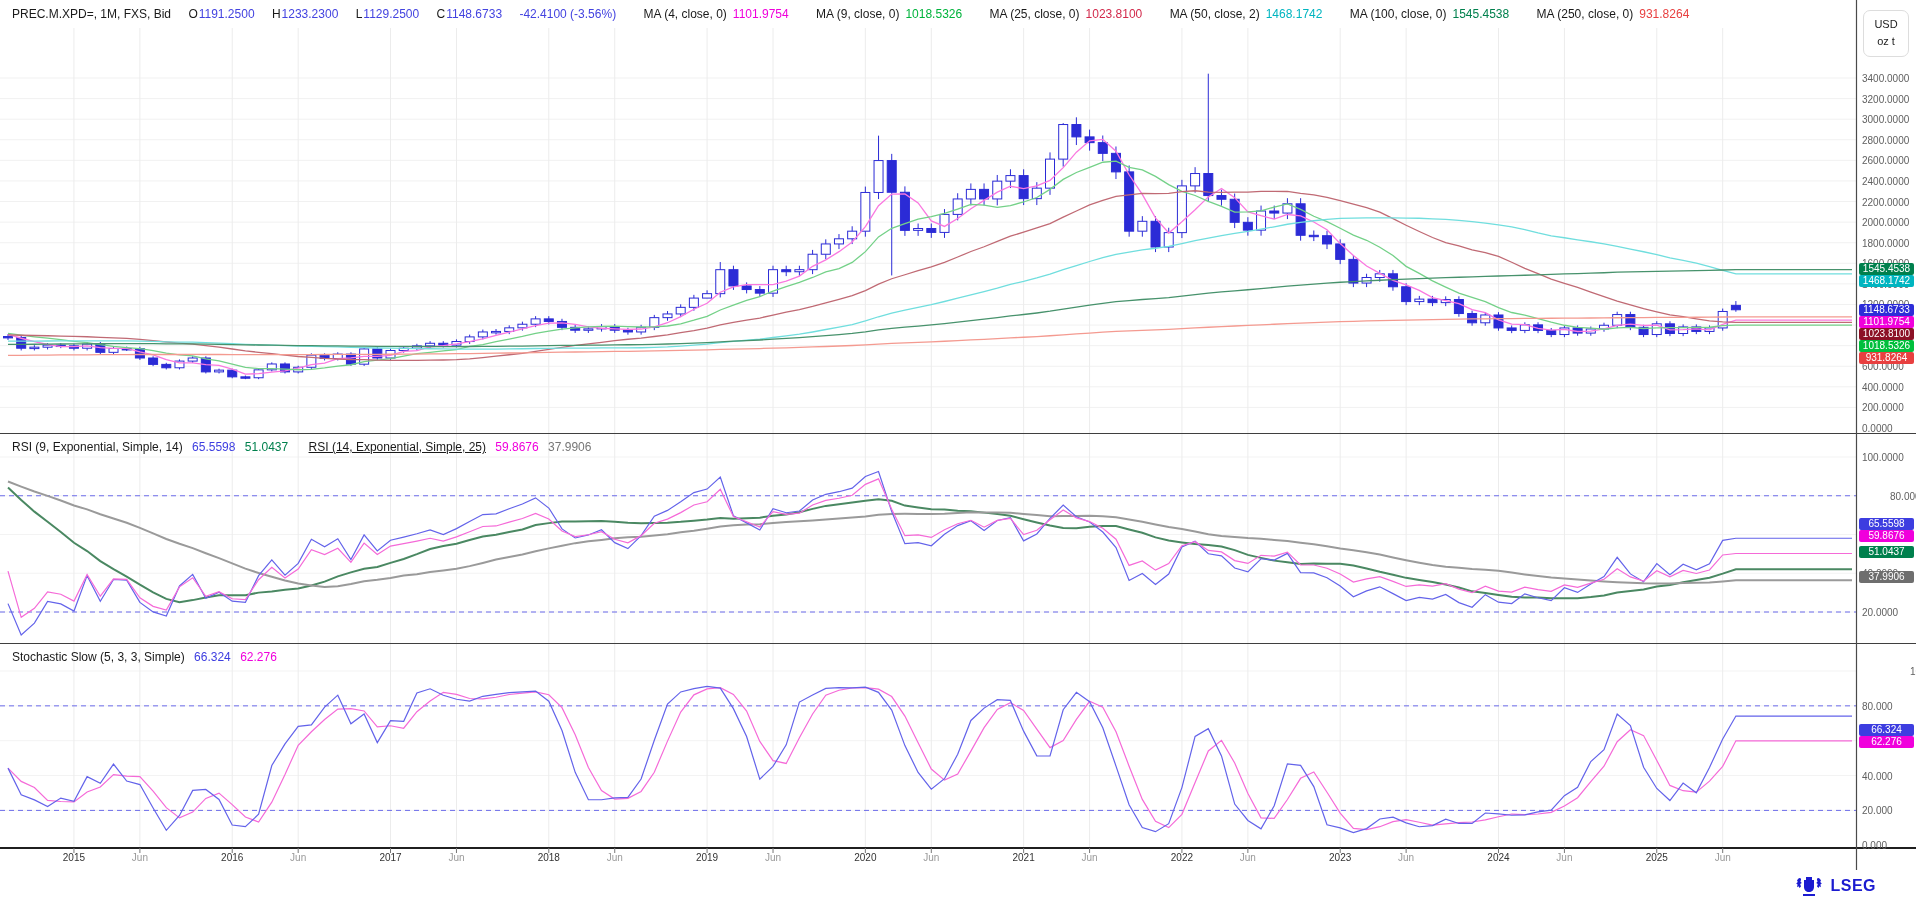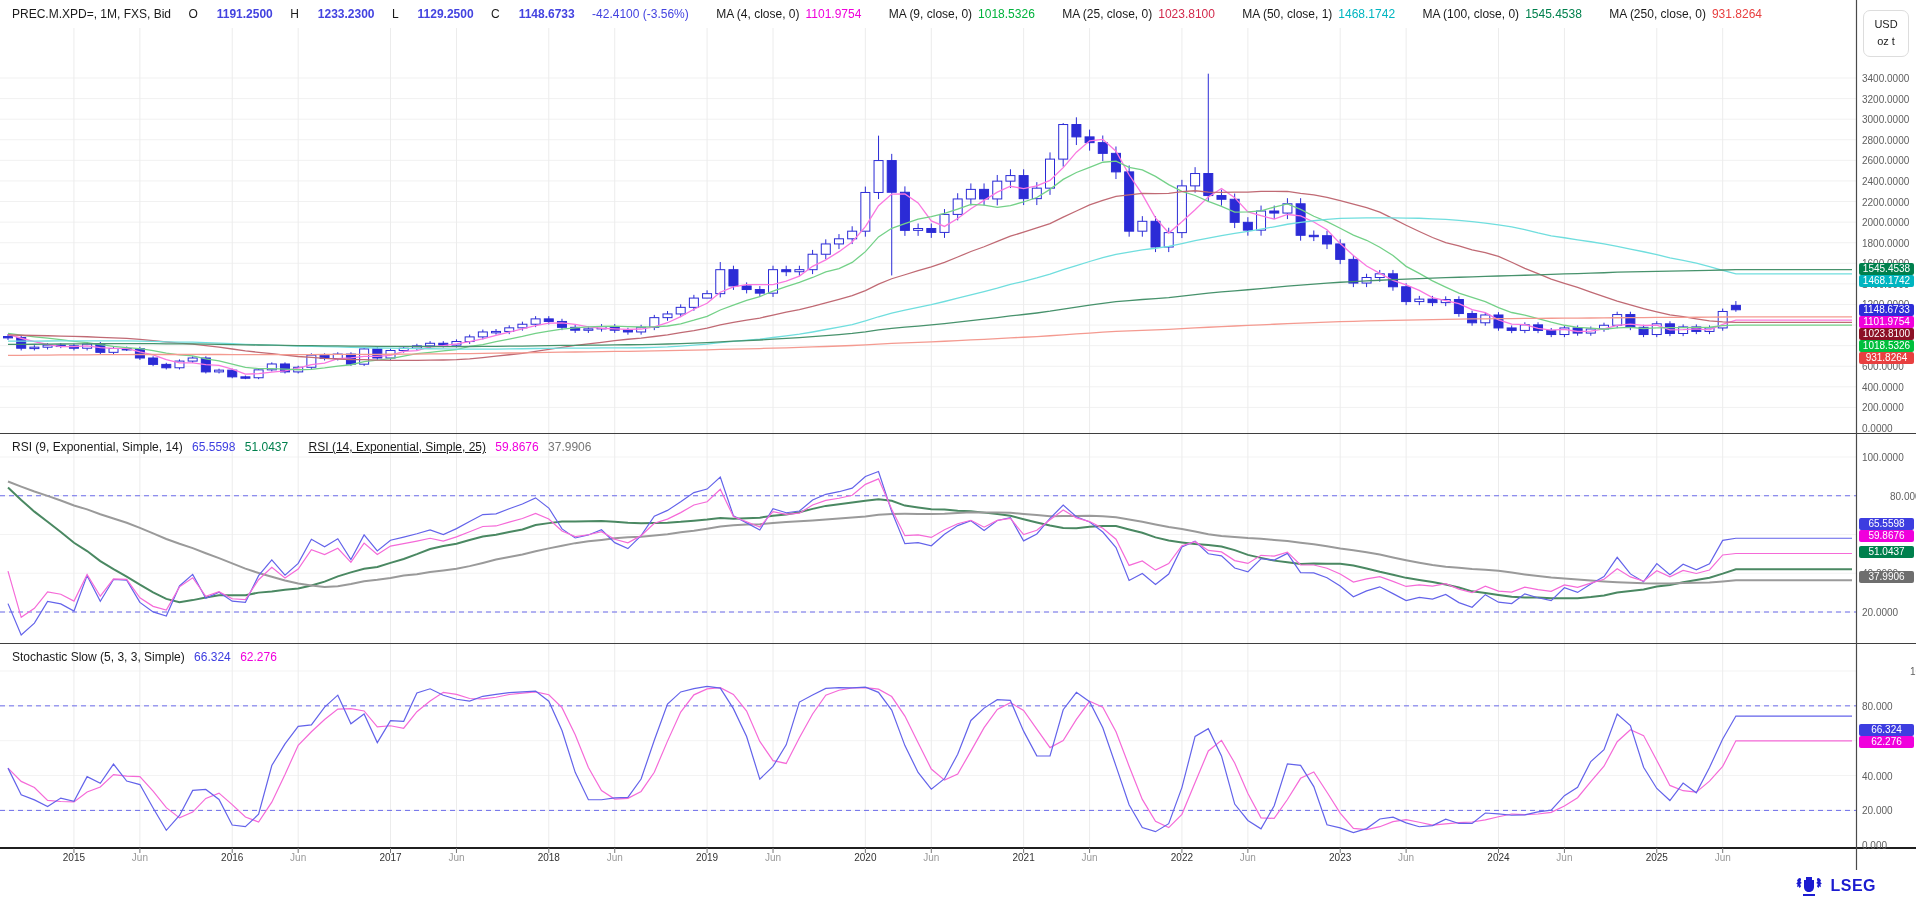--- a/index.html
+++ b/index.html
@@ -3,21 +3,21 @@
 <meta charset="utf-8">
 <style>
   html,body{margin:0;padding:0;background:#fff;}
   body{width:1916px;height:905px;overflow:hidden;font-family:"Liberation Sans",sans-serif;}
   .app{position:relative;width:1916px;height:905px;background:#fff;}
   #chart-svg{position:absolute;left:0;top:0;}
   #overlay{position:absolute;left:0;top:0;width:1652px;height:905px;pointer-events:none;}
   .legend{position:absolute;left:12px;white-space:nowrap;font-size:12px;color:#1a1a1a;z-index:6;}
   .legend .t{margin-left:0;}
   .legend .k{margin-left:14px;}
-  .legend .num{margin-left:19px;font-weight:bold;}
+  .legend .num{margin-left:1px;}
   .legend .v{margin-left:6px;}
   .legend .chg{margin-left:14px;}
   .legend .ma{margin-left:24px;}
   .legend .g2{margin-left:17px;text-decoration:underline;}
   .tick{position:absolute;left:1862px;font-size:10px;color:#606060;z-index:3;}
   .badge{position:absolute;left:1859px;width:55px;height:12px;line-height:12px;text-align:center;
          border-radius:2px;color:#fff;font-size:10px;z-index:4;}
   .xlab{position:absolute;top:852px;font-size:10px;color:#333;transform:translateX(-50%);z-index:3;}
   .xlab.minor{color:#999;}
   .unitbox{position:absolute;left:1863px;top:10px;width:44px;border:1px solid #ddd;border-radius:7px;
@@ -459,21 +459,21 @@
   <div class="legend" style="top:7px">
     <span class="t">PREC.M.XPD=, 1M, FXS, Bid</span>
     <span class="k">O</span><span class="num" style="color: rgb(67, 67, 224);">1191.2500</span>
     <span class="k">H</span><span class="num" style="color: rgb(67, 67, 224);">1233.2300</span>
     <span class="k">L</span><span class="num" style="color: rgb(67, 67, 224);">1129.2500</span>
     <span class="k">C</span><span class="num" style="color: rgb(67, 67, 224);">1148.6733</span>
     <span class="chg" style="color: rgb(67, 67, 224);">-42.4100 (-3.56%)</span>
     <span class="ma">MA (4, close, 0)</span><span class="v" style="color: rgb(240, 0, 220);">1101.9754</span>
     <span class="ma">MA (9, close, 0)</span><span class="v" style="color: rgb(0, 179, 60);">1018.5326</span>
     <span class="ma">MA (25, close, 0)</span><span class="v" style="color: rgb(210, 41, 75);">1023.8100</span>
-    <span class="ma">MA (50, close, 1)</span><span class="v" style="color: rgb(0, 181, 192);">1468.1742</span>
+    <span class="ma">MA (50, close, 2)</span><span class="v" style="color: rgb(0, 181, 192);">1468.1742</span>
     <span class="ma">MA (100, close, 0)</span><span class="v" style="color: rgb(0, 128, 77);">1545.4538</span>
     <span class="ma">MA (250, close, 0)</span><span class="v" style="color: rgb(232, 64, 64);">931.8264</span>
   </div>
 
   <div class="legend" style="top:440px">
     <span class="t">RSI (9, Exponential, Simple, 14)</span>
     <span class="v" style="color: rgb(61, 61, 224);">65.5598</span>
     <span class="v" style="color: rgb(0, 128, 77);">51.0437</span>
     <span class="g2">RSI (14, Exponential, Simple, 25)</span>
     <span class="v" style="color: rgb(240, 0, 220);">59.8676</span>

